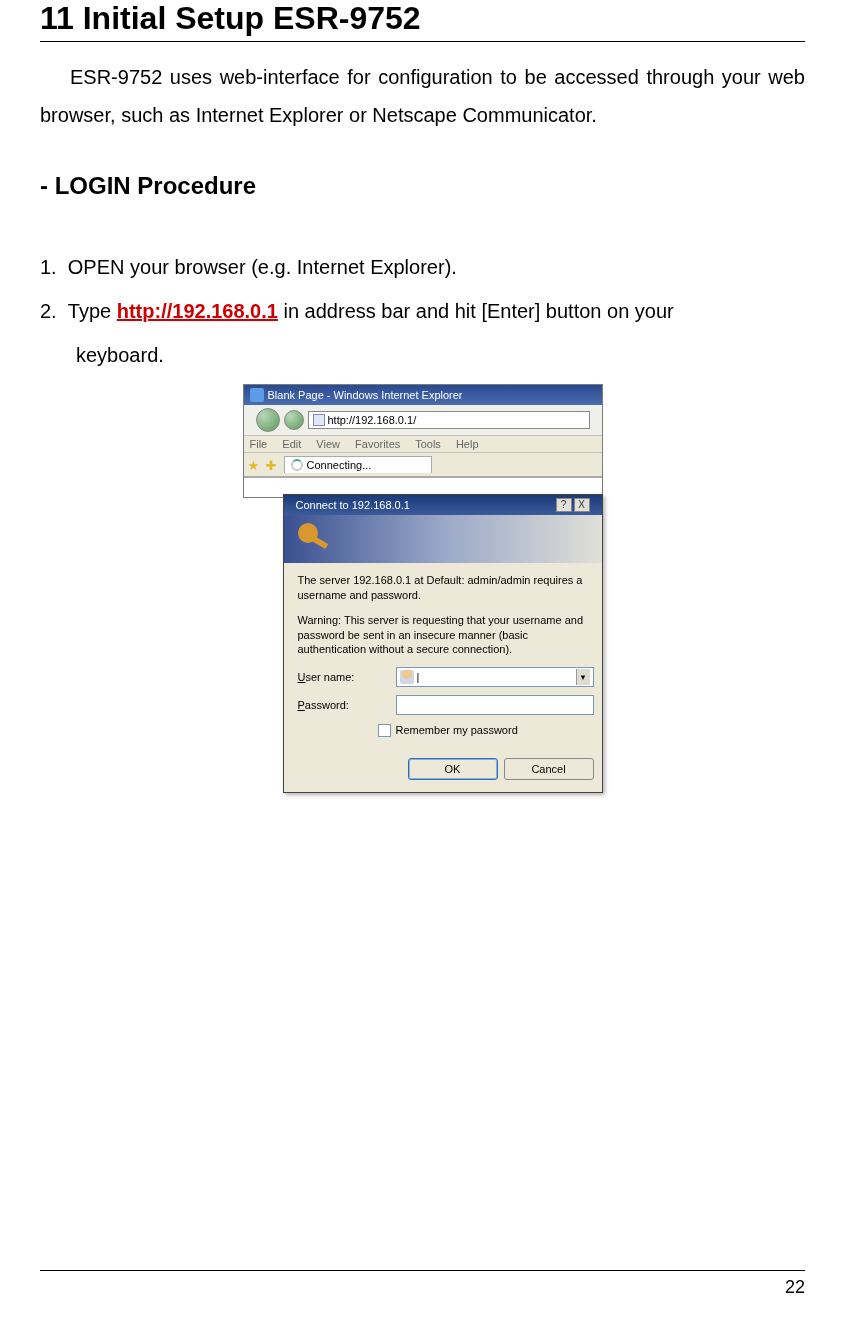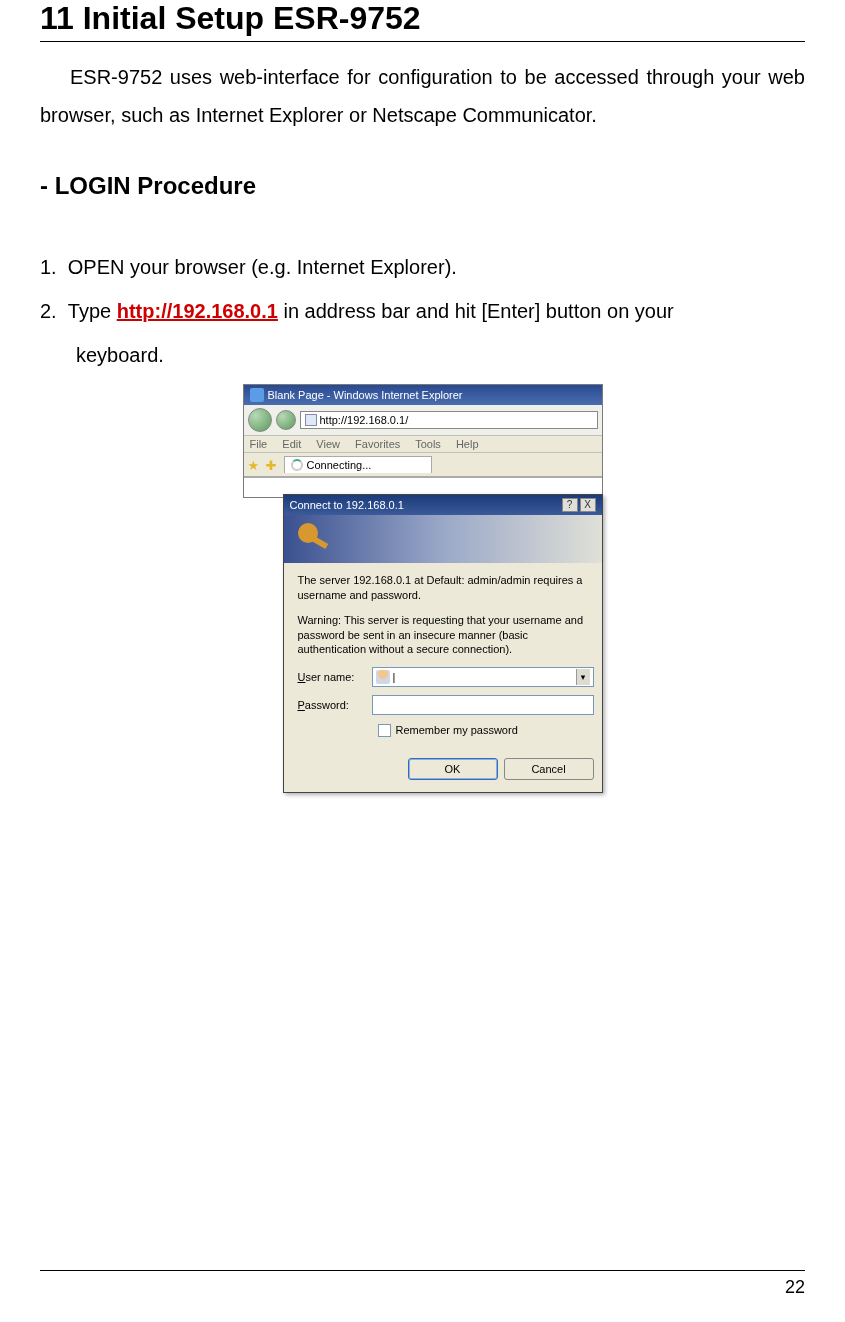--- a/index.html
+++ b/index.html
@@ -65,21 +65,21 @@
       padding: 3px 6px;
       font-size: 11px;
       display: flex;
       align-items: center;
       gap: 4px;
     }
     .ie-icon { width: 14px; height: 14px; background: #5c9be6; border-radius: 2px; display: inline-block; }
     .addr-row {
       display: flex;
       align-items: center;
-      padding: 3px 4px;
+      padding: 3px 12px;
       background: #f0f0ea;
       border-bottom: 1px solid #c0c0b8;
       gap: 4px;
     }
     .nav-btn {
       width: 24px; height: 24px;
       background: radial-gradient(circle at 30% 30%, #b8d8b8, #5a9a5a);
       border-radius: 50%;
       border: 1px solid #888;
     }
@@ -132,21 +132,21 @@
       border: 1px solid #444;
       width: 320px;
       margin-left: 40px;
       margin-top: -4px;
       position: relative;
       box-shadow: 2px 2px 4px rgba(0,0,0,0.3);
     }
     .dlg-titlebar {
       background: linear-gradient(to bottom, #1a3a7a, #3a5a9a);
       color: #fff;
-      padding: 3px 6px;
+      padding: 3px 12px;
       font-size: 11px;
       display: flex;
       justify-content: space-between;
       align-items: center;
     }
     .dlg-btns { display: flex; gap: 2px; }
     .dlg-btn-sq {
       width: 16px; height: 14px;
       background: #e0e0d8;
       border: 1px solid #888;
@@ -185,21 +185,21 @@
     .dlg-body {
       padding: 10px 8px 12px 14px;
       font-size: 11px;
       line-height: 1.35;
     }
     .dlg-text { margin-bottom: 10px; }
     .dlg-row {
       display: flex;
       align-items: center;
       margin-bottom: 8px;
-      gap: 2px;
+      gap: 26px;
     }
     .dlg-label { width: 72px; }
     .dlg-label .ul { text-decoration: underline; }
     .dlg-input {
       flex: 1;
       background: #fff;
       border: 1px solid #7a98b8;
       height: 20px;
       display: flex;
       align-items: center;

